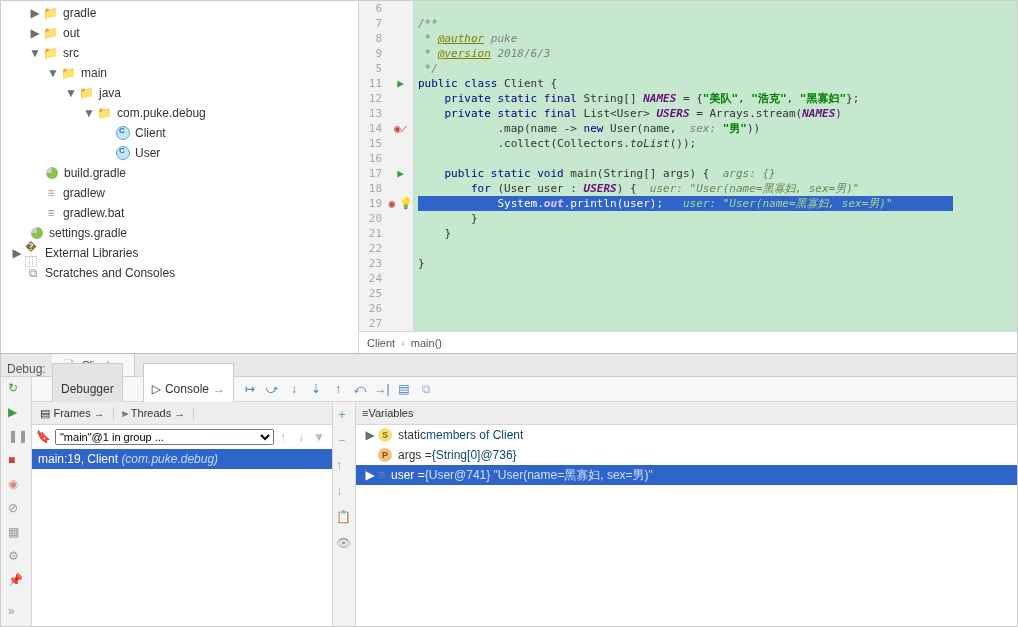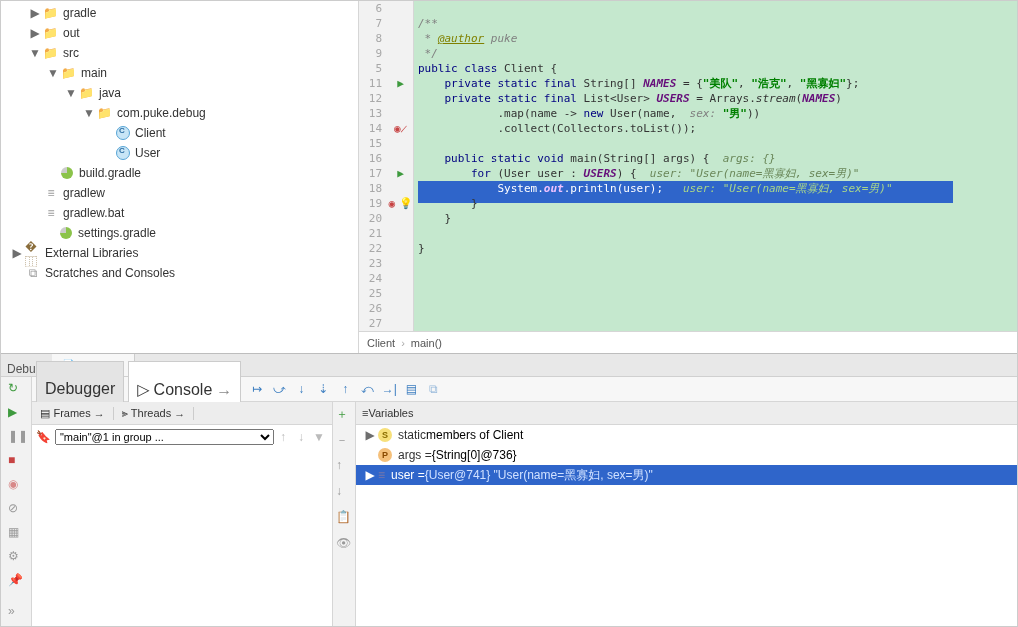--- a/index.html
+++ b/index.html
@@ -13,21 +13,21 @@
 .code-area{flex:1;display:flex;background:#fff}
 .gutter{background:#f2f2f2;border-right:1px solid #d6d6d6;width:54px}
 .codecol{flex:1;background:#c5e8ce;overflow:hidden}
 .codeline{height:15px;line-height:15px;font-family:Menlo,Consolas,monospace;font-size:11px;white-space:pre;padding-left:4px}
 .kw{color:#000080;font-weight:normal}
 .str{color:#008000;font-weight:bold}
 .ann{color:#808000;text-decoration:underline}
 .field{color:#660e7a;font-style:italic;font-weight:bold}
 .comment{color:#808080;font-style:italic}
 .hint{color:#6a8759;font-style:italic}
-.hl{background:#2f65ca;color:#fff;display:inline-block;height:22px}
+.hl{background:#2f65ca;color:#fff;display:inline-block;height:15px}
 .hl .field{color:#eec1ff}
 .hl .hint{color:#a9d68a}
 .breadcrumb{height:22px;border-top:1px solid #d6d6d6;display:flex;align-items:center;padding-left:8px;font-size:11px;color:#555;background:#fff}
 .tree-row{display:flex;align-items:center;height:20px;padding-left:0;cursor:default}
 .tw{width:16px;text-align:center;color:#6e6e6e}
 .ticon{width:16px;height:16px;display:inline-flex;align-items:center;justify-content:center;margin-right:4px}
 .folder{color:#87939a}
 .folder-out{color:#cc7832}
 .folder-src{color:#3c7ec0}
 .circ{width:12px;height:12px;border-radius:50%;display:inline-block;position:relative}
@@ -35,21 +35,21 @@
 .circ.c::after{content:"C";position:absolute;font-size:8px;color:#2b6da3;left:2px;top:-1px;font-weight:bold}
 .grad{background:conic-gradient(#8bc34a 0 270deg,#ccc 0)}
 .debug-panel{height:272px;display:flex;flex-direction:column;border-top:1px solid #bdbdbd}
 .dbg-header{height:22px;background:#e8e8e8;display:flex;align-items:flex-end;border-bottom:1px solid #d0d0d0}
 .dbg-tab{padding:0 10px;height:22px;display:flex;align-items:center;background:#f7f7f7;border-right:1px solid #ccc;font-size:11px}
 .dbg-tab .close{margin-left:6px;color:#888;font-size:10px}
 .dbg-body{flex:1;display:flex;min-height:0}
 .dbg-left{width:30px;background:#f2f2f2;border-right:1px solid #d6d6d6;display:flex;flex-direction:column;align-items:center;padding-top:4px;gap:8px}
 .dbg-main{flex:1;display:flex;flex-direction:column}
 .dbg-toolbar{height:24px;border-bottom:1px solid #d6d6d6;display:flex;align-items:center;background:#f7f7f7}
-.dbg-subtab{padding:18px 8px;font-size:16px;border:1px solid #ccc;background:#fff;margin-left:4px}
+.dbg-subtab{padding:18px 8px;font-size:12px;border:1px solid #ccc;background:#fff;margin-left:20px}
 .dbg-subtab.active{background:#e4e4e4}
 .dbg-icons{display:flex;gap:6px;margin-left:8px}
 .dbg-icons span{width:16px;height:16px;display:inline-flex;align-items:center;justify-content:center;color:#3c7ec0;font-size:12px}
 .dbg-split{flex:1;display:flex;min-height:0}
 .frames{width:300px;border-right:1px solid #d6d6d6;display:flex;flex-direction:column}
 .frames-hdr{height:22px;background:#ededed;border-bottom:1px solid #d6d6d6;display:flex;align-items:center;font-size:11px}
 .frames-hdr .tab{padding:0 8px;border-right:1px solid #ccc}
 .frame-select{margin:4px;display:flex;align-items:center}
 .frame-select select{flex:1;font-size:11px}
 .frame-select .navbtn{width:18px;text-align:center;color:#bbb}
@@ -58,21 +58,21 @@
 .vars{flex:1;display:flex;min-width:0}
 .vars-left{width:22px;background:#f2f2f2;border-right:1px solid #d6d6d6;display:flex;flex-direction:column;align-items:center;padding-top:4px;gap:10px}
 .vars-main{flex:1;display:flex;flex-direction:column}
 .vars-hdr{height:22px;background:#ededed;border-bottom:1px solid #d6d6d6;display:flex;align-items:center;padding-left:6px;font-size:11px}
 .var-row{height:20px;display:flex;align-items:center;padding-left:6px;font-size:12px}
 .var-row.sel{background:#2f65ca;color:#fff}
 .var-icon{width:14px;height:14px;border-radius:50%;display:inline-flex;align-items:center;justify-content:center;font-size:9px;font-weight:bold;margin-right:6px}
 .vi-s{background:#f7e07a;color:#8a6d00}
 .vi-p{background:#f5c07a;color:#8a4a00}
 .vi-o{color:#77a;margin-right:6px}
-.dim{color:#000000}
+.dim{color:#0c4a6e}
 .var-row.sel .dim{color:#cfe0ff}
 .ibtn{width:16px;height:16px;font-size:12px;color:#555}
 .green{color:#3e9a3e}
 .red{color:#c74343}
 .blue{color:#3c7ec0}
 .grey{color:#9a9a9a}
 </style>
 </head>
 <body>
 
@@ -117,38 +117,38 @@
           </span>
           <span>Client</span>
         </div>
         <div class="tree-row" style="padding-left: 98px;">
           <span class="tw"></span>
           <span class="ticon">
             <span class="circ c"></span>
           </span>
           <span>User</span>
         </div>
-        <div class="tree-row" style="padding-left: 42px;">
+        <div class="tree-row" style="padding-left: 27px;">
           <span class="tw"></span>
           <span class="ticon">
             <span class="circ grad" style="width:12px;height:12px;border-radius:50%"></span>
           </span>
           <span>build.gradle</span>
         </div>
         <div class="tree-row" style="padding-left: 26px;">
           <span class="tw"></span>
           <span class="ticon grey">≡</span>
           <span>gradlew</span>
         </div>
         <div class="tree-row" style="padding-left: 26px;">
           <span class="tw"></span>
           <span class="ticon grey">≡</span>
           <span>gradlew.bat</span>
         </div>
-        <div class="tree-row" style="padding-left: 41px;">
+        <div class="tree-row" style="padding-left: 12px;">
           <span class="tw"></span>
           <span class="ticon">
             <span class="circ grad" style="width:12px;height:12px;border-radius:50%"></span>
           </span>
           <span>settings.gradle</span>
         </div>
         <div class="tree-row" style="padding-left: 8px;">
           <span class="tw">▶</span>
           <span class="ticon" style="color:#8a6d3b">�⿲</span>
           <span>External Libraries</span>
@@ -258,26 +258,27 @@
             </div>
             <div class="gutter-row">
               <span class="lineno">27</span>
               <span class="markers"></span>
             </div>
           </div>
         <div class="codecol" id="codecol">
             <div class="codeline"></div>
             <div class="codeline"><span class="comment">/**</span></div>
             <div class="codeline"><span class="comment"> * <span class="ann">@author</span> puke</span></div>
+            <div class="codeline"><span class="comment"> * <span class="ann">@version</span> 2018/6/3</span></div>
             <div class="codeline"><span class="comment"> */</span></div>
             <div class="codeline"><span class="kw">public class</span> Client {</div>
             <div class="codeline">    <span class="kw">private static final</span> String[] <span class="field">NAMES</span> = {<span class="str">"美队"</span>, <span class="str">"浩克"</span>, <span class="str">"黑寡妇"</span>};</div>
-            <div class="codeline">    <span class="kw">private static final</span> List&lt;User&gt; <span class="field">USERS</span> = Arrays.<span style="font-style:italic">stream</span>(<span class="field">NAMES</span>)</div>
+            <div class="codeline">    <span class="kw">private static final</span> List&lt;User&gt; <span class="field">USERS</span> = Arrays.<span style="">stream</span>(<span class="field">NAMES</span>)</div>
             <div class="codeline">            .map(name -&gt; <span class="kw">new</span> User(name,  <span class="comment">sex:</span> <span class="str">"男"</span>))</div>
-            <div class="codeline">            .collect(Collectors.<span style="">toList</span>());</div>
+            <div class="codeline">            .collect(Collectors.<span style="font-style:italic">toList</span>());</div>
             <div class="codeline"></div>
             <div class="codeline">    <span class="kw">public static void</span> main(String[] args) {  <span class="hint">args: {}</span></div>
             <div class="codeline">        <span class="kw">for</span> (User user : <span class="field">USERS</span>) {  <span class="hint">user: "User(name=黑寡妇, sex=男)"</span></div>
             <div class="codeline"><span class="hl" style="padding-right:60px">            System.<span class="field">out</span>.println(user);   <span class="hint">user: "User(name=黑寡妇, sex=男)"</span></span></div>
             <div class="codeline">        }</div>
             <div class="codeline">    }</div>
             <div class="codeline"></div>
             <div class="codeline">}</div>
             <div class="codeline"></div>
             <div class="codeline"></div>
@@ -336,20 +337,23 @@
             <div class="frames-hdr">
               <div class="tab">▤ <span>Frames</span> →</div>
               <div class="tab">⫸ <span>Threads</span> →</div>
             </div>
             <div class="frame-select">
               <span style="margin-right:4px">🔖</span>
               <select><option>"main"@1 in group ...</option></select>
               <span class="navbtn">↑</span>
               <span class="navbtn">↓</span>
               <span class="navbtn blue">▼</span>
+            </div>
+            <div class="frame-row">
+              <span>main:19, Client </span><span class="pkg">(com.puke.debug)</span>
             </div>
           </div>
           <div class="vars">
             <div class="vars-left">
               <span class="ibtn green">＋</span>
               <span class="ibtn grey">－</span>
               <span class="ibtn grey">↑</span>
               <span class="ibtn grey">↓</span>
               <span class="ibtn grey">📋</span>
               <span class="ibtn grey">👁</span>

